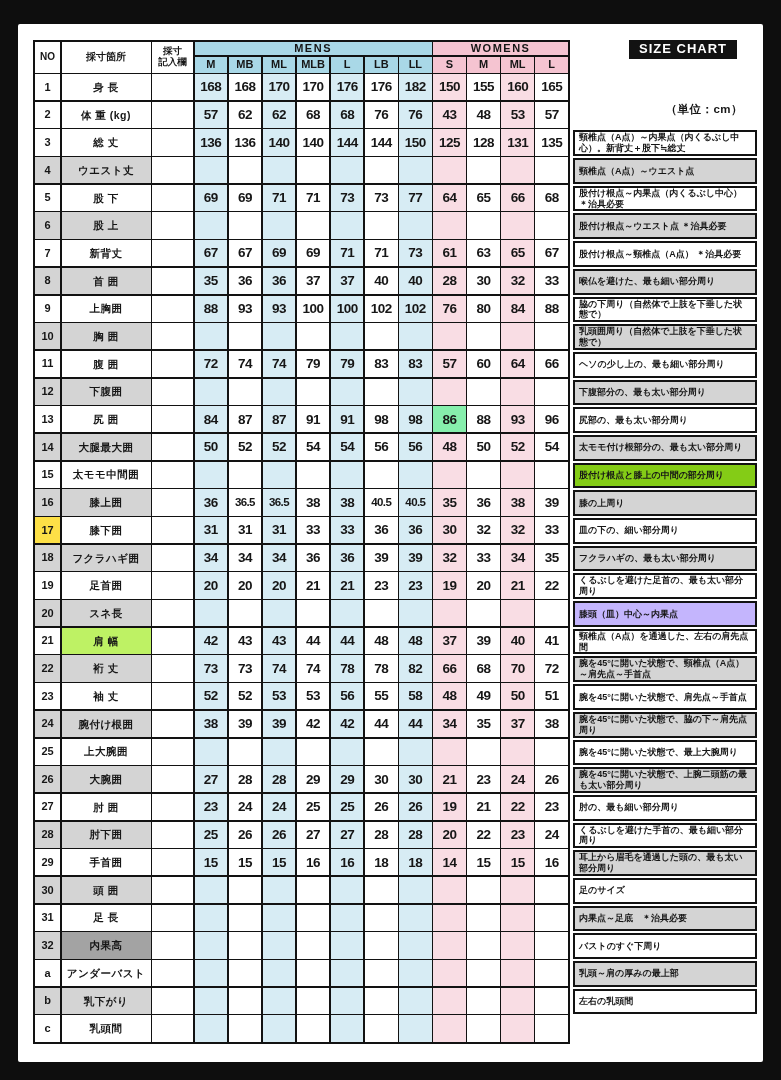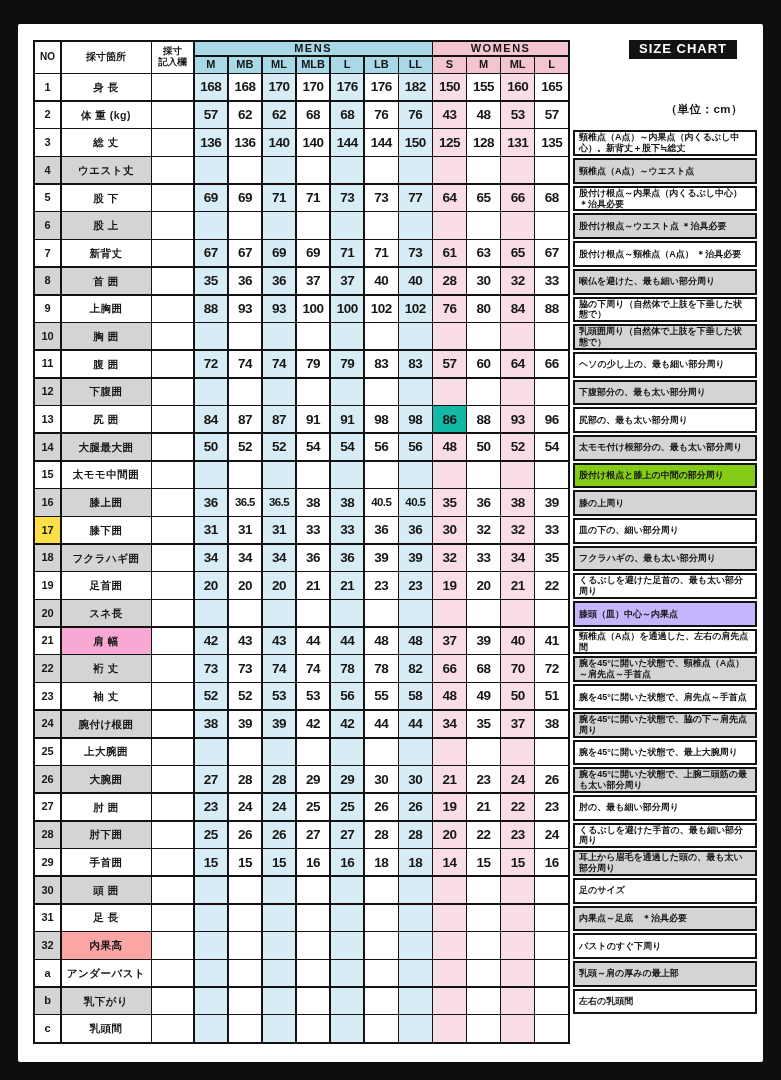--- a/index.html
+++ b/index.html
@@ -259,21 +259,21 @@
       <div class="c no" style="background: rgb(255, 255, 255); grid-area: 15 / 1;">13</div>
       <div class="c lbl" style="background: rgb(255, 255, 255); grid-area: 15 / 2;">尻 囲</div>
       <div class="c " style="background: rgb(255, 255, 255); grid-area: 15 / 3;"></div>
       <div class="c val" style="background: rgb(215, 236, 244); grid-area: 15 / 4;">84</div>
       <div class="c val" style="background: rgb(255, 255, 255); grid-area: 15 / 5;">87</div>
       <div class="c val" style="background: rgb(215, 236, 244); grid-area: 15 / 6;">87</div>
       <div class="c val" style="background: rgb(255, 255, 255); grid-area: 15 / 7;">91</div>
       <div class="c val" style="background: rgb(215, 236, 244); grid-area: 15 / 8;">91</div>
       <div class="c val" style="background: rgb(255, 255, 255); grid-area: 15 / 9;">98</div>
       <div class="c val" style="background: rgb(215, 236, 244); grid-area: 15 / 10;">98</div>
-      <div class="c val" style="background: #14b8a6; grid-area: 15 / 11;">86</div>
+      <div class="c val" style="background: #86efac; grid-area: 15 / 11;">86</div>
       <div class="c val" style="background: rgb(255, 255, 255); grid-area: 15 / 12;">88</div>
       <div class="c val" style="background: rgb(249, 221, 228); grid-area: 15 / 13;">93</div>
       <div class="c val" style="background: rgb(255, 255, 255); grid-area: 15 / 14;">96</div>
       <div class="c no" style="background: rgb(212, 212, 212); grid-area: 16 / 1;">14</div>
       <div class="c lbl" style="background: rgb(212, 212, 212); grid-area: 16 / 2;">大腿最大囲</div>
       <div class="c " style="background: rgb(255, 255, 255); grid-area: 16 / 3;"></div>
       <div class="c val" style="background: rgb(215, 236, 244); grid-area: 16 / 4;">50</div>
       <div class="c val" style="background: rgb(255, 255, 255); grid-area: 16 / 5;">52</div>
       <div class="c val" style="background: rgb(215, 236, 244); grid-area: 16 / 6;">52</div>
       <div class="c val" style="background: rgb(255, 255, 255); grid-area: 16 / 7;">54</div>
@@ -362,21 +362,21 @@
       <div class="c val" style="background: rgb(215, 236, 244); grid-area: 22 / 6;"></div>
       <div class="c val" style="background: rgb(255, 255, 255); grid-area: 22 / 7;"></div>
       <div class="c val" style="background: rgb(215, 236, 244); grid-area: 22 / 8;"></div>
       <div class="c val" style="background: rgb(255, 255, 255); grid-area: 22 / 9;"></div>
       <div class="c val" style="background: rgb(215, 236, 244); grid-area: 22 / 10;"></div>
       <div class="c val" style="background: rgb(249, 221, 228); grid-area: 22 / 11;"></div>
       <div class="c val" style="background: rgb(255, 255, 255); grid-area: 22 / 12;"></div>
       <div class="c val" style="background: rgb(249, 221, 228); grid-area: 22 / 13;"></div>
       <div class="c val" style="background: rgb(255, 255, 255); grid-area: 22 / 14;"></div>
       <div class="c no" style="background: rgb(255, 255, 255); grid-area: 23 / 1;">21</div>
-      <div class="c lbl" style="background: #f9a8d4; grid-area: 23 / 2;">肩 幅</div>
+      <div class="c lbl" style="background: #bef264; grid-area: 23 / 2;">肩 幅</div>
       <div class="c " style="background: rgb(255, 255, 255); grid-area: 23 / 3;"></div>
       <div class="c val" style="background: rgb(215, 236, 244); grid-area: 23 / 4;">42</div>
       <div class="c val" style="background: rgb(255, 255, 255); grid-area: 23 / 5;">43</div>
       <div class="c val" style="background: rgb(215, 236, 244); grid-area: 23 / 6;">43</div>
       <div class="c val" style="background: rgb(255, 255, 255); grid-area: 23 / 7;">44</div>
       <div class="c val" style="background: rgb(215, 236, 244); grid-area: 23 / 8;">44</div>
       <div class="c val" style="background: rgb(255, 255, 255); grid-area: 23 / 9;">48</div>
       <div class="c val" style="background: rgb(215, 236, 244); grid-area: 23 / 10;">48</div>
       <div class="c val" style="background: rgb(249, 221, 228); grid-area: 23 / 11;">37</div>
       <div class="c val" style="background: rgb(255, 255, 255); grid-area: 23 / 12;">39</div>
@@ -516,21 +516,21 @@
       <div class="c val" style="background: rgb(215, 236, 244); grid-area: 33 / 6;"></div>
       <div class="c val" style="background: rgb(255, 255, 255); grid-area: 33 / 7;"></div>
       <div class="c val" style="background: rgb(215, 236, 244); grid-area: 33 / 8;"></div>
       <div class="c val" style="background: rgb(255, 255, 255); grid-area: 33 / 9;"></div>
       <div class="c val" style="background: rgb(215, 236, 244); grid-area: 33 / 10;"></div>
       <div class="c val" style="background: rgb(249, 221, 228); grid-area: 33 / 11;"></div>
       <div class="c val" style="background: rgb(255, 255, 255); grid-area: 33 / 12;"></div>
       <div class="c val" style="background: rgb(249, 221, 228); grid-area: 33 / 13;"></div>
       <div class="c val" style="background: rgb(255, 255, 255); grid-area: 33 / 14;"></div>
       <div class="c no" style="background: rgb(212, 212, 212); grid-area: 34 / 1;">32</div>
-      <div class="c lbl" style="background: #fca5a5; grid-area: 34 / 2;">内果高</div>
+      <div class="c lbl" style="background: #a3a3a3; grid-area: 34 / 2;">内果高</div>
       <div class="c " style="background: rgb(255, 255, 255); grid-area: 34 / 3;"></div>
       <div class="c val" style="background: rgb(215, 236, 244); grid-area: 34 / 4;"></div>
       <div class="c val" style="background: rgb(255, 255, 255); grid-area: 34 / 5;"></div>
       <div class="c val" style="background: rgb(215, 236, 244); grid-area: 34 / 6;"></div>
       <div class="c val" style="background: rgb(255, 255, 255); grid-area: 34 / 7;"></div>
       <div class="c val" style="background: rgb(215, 236, 244); grid-area: 34 / 8;"></div>
       <div class="c val" style="background: rgb(255, 255, 255); grid-area: 34 / 9;"></div>
       <div class="c val" style="background: rgb(215, 236, 244); grid-area: 34 / 10;"></div>
       <div class="c val" style="background: rgb(249, 221, 228); grid-area: 34 / 11;"></div>
       <div class="c val" style="background: rgb(255, 255, 255); grid-area: 34 / 12;"></div>

